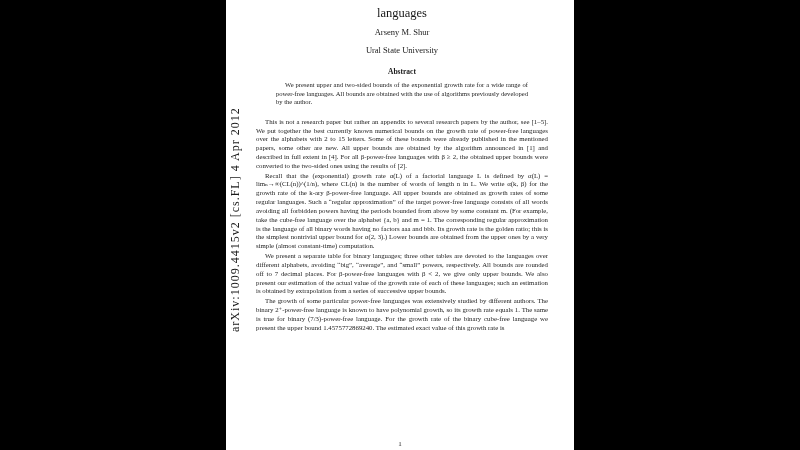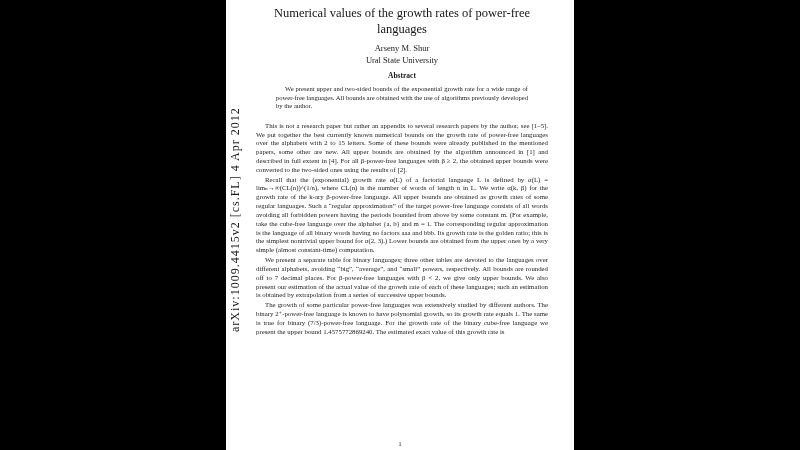--- a/index.html
+++ b/index.html
@@ -52,24 +52,24 @@
       color: #151515;
     }
     .author {
       text-align: center;
       font-size: 8.5px;
       margin-top: 6px;
     }
     .affiliation {
       text-align: center;
       font-size: 8.5px;
-      margin-top: 2px;
+      margin-top: 8px;
     }
     .abstract {
-      margin: 6px 16px 0 16px;
+      margin: 12px 16px 0 16px;
     }
     .abstract-heading {
       text-align: center;
       font-weight: bold;
       font-size: 7.5px;
     }
     .abstract-text {
       font-size: 6.6px;
       line-height: 1.3;
       text-align: justify;
@@ -100,21 +100,20 @@
   </style>
 </head>
 <body>
 
 <div class="viewport">
   <div class="paper">
 
     <div class="stamp">arXiv:1009.4415v2 [cs.FL] 4 Apr 2012</div>
 
     <div class="title">
-      <div>Numerical values of the growth rates of power-free</div>
       <div>languages</div>
     </div>
 
     <div class="author">Arseny M. Shur</div>
 
     <div class="affiliation">Ural State University</div>
 
     <div class="abstract">
       <div class="abstract-heading">Abstract</div>
       <p class="abstract-text">We present upper and two-sided bounds of the exponential growth rate for a wide range of power-free languages. All bounds are obtained with the use of algorithms previously developed by the author.</p>

